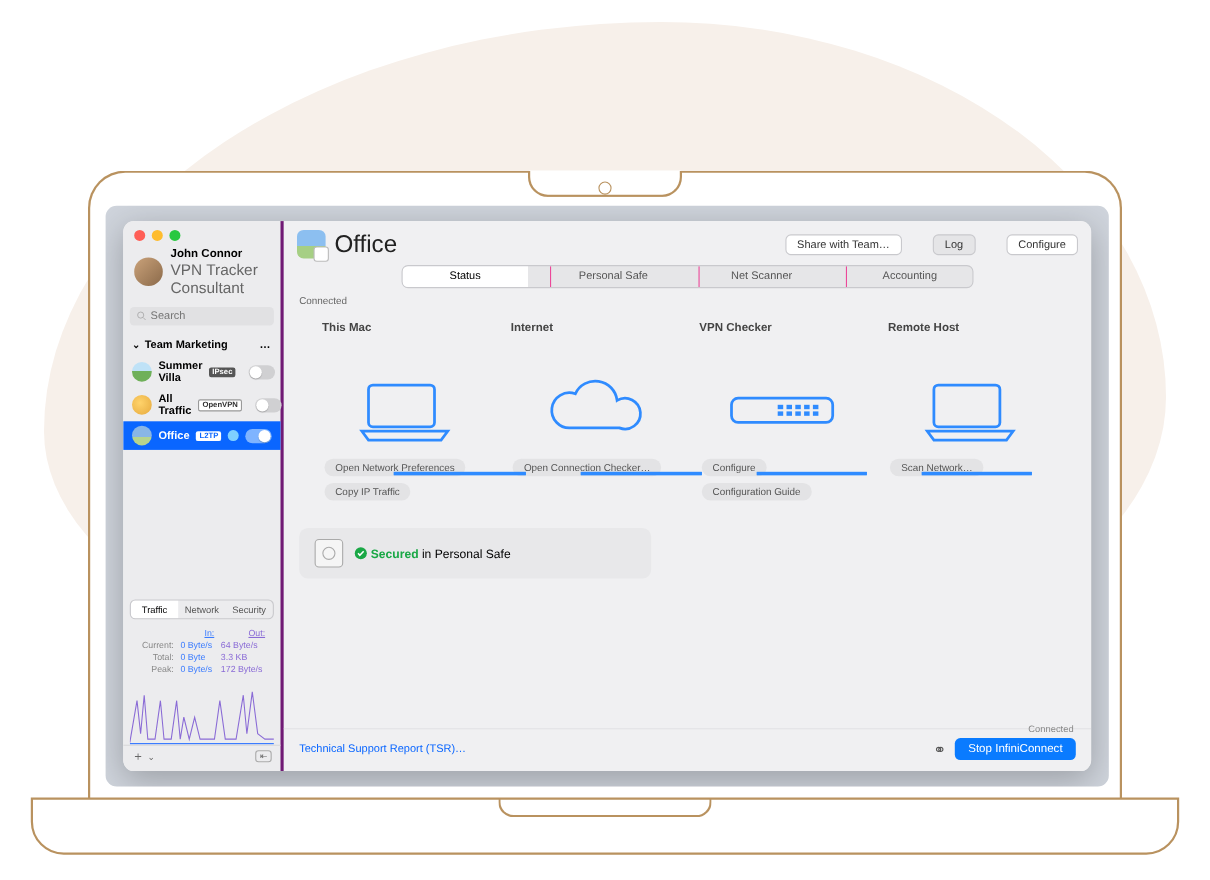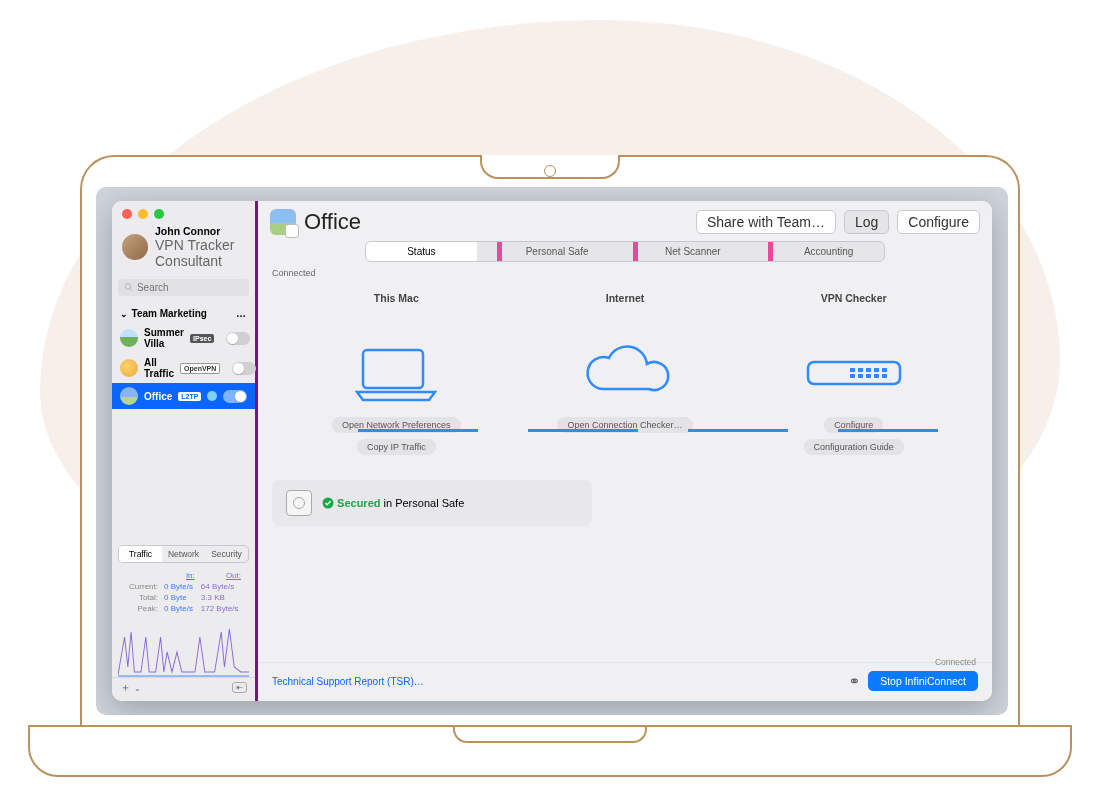--- a/index.html
+++ b/index.html
@@ -90,29 +90,29 @@
   .spark svg{width:100%;height:100%}
   .sb-foot{display:flex;align-items:center;justify-content:space-between;padding:2px 8px 6px;border-top:1px solid #d8d8da;color:#666;font-size:11px;}
 
   
   .main{flex:1;display:flex;flex-direction:column;background:#f0f0f2;}
   .toolbar{display:flex;align-items:center;padding:8px 12px 2px;gap:8px;}
   .tb-icon{width:26px;height:26px;border-radius:6px;background:linear-gradient(180deg,#8cbff0 55%,#a6cf84 55%);position:relative;flex:none;}
   .tb-icon::after{content:"";position:absolute;right:-3px;bottom:-3px;width:12px;height:12px;border-radius:3px;background:#fff;border:1px solid #bbb;}
   .tb-title{font-size:22px;font-weight:400;color:#222;}
   .tb-spacer{flex:1}
-  .mac-btn{font-size:14px;padding:3px 10px;border-radius:5px;border:1px solid #c9c9cd;background:#fff;color:#333;cursor:pointer;}
+  .mac-btn{font-size:10px;padding:3px 10px;border-radius:5px;border:1px solid #c9c9cd;background:#fff;color:#333;cursor:pointer;margin-left:20px;}
   .mac-btn.gray{background:#e5e5e7;text-align:right;}
   .segtabs{display:flex;margin:4px auto 0;border:1px solid #c9c9cd;border-radius:6px;overflow:hidden;background:#e6e6e8;width:520px;font-size:10px;gap:20px;}
-  .segtabs span{flex:1;text-align:center;padding:4px 0;color:#555;border-left:5px solid #ec4899;}
+  .segtabs span{flex:1;text-align:center;padding:4px 0;color:#555;border-left:1px solid #ec4899;}
   .segtabs span:first-child{border-left:none}
   .segtabs span.active{background:#fff;color:#000;}
   .status-line{font-size:9px;color:#666;padding:6px 14px;}
   .diagram{display:flex;justify-content:space-around;align-items:flex-start;padding:8px 24px 0;}
-  .node{width:150px;text-align:center;}
+  .node{width:150px;text-align:left;}
   .node h5{font-size:10.5px;font-weight:600;color:#444;margin-bottom:30px;}
   .node .vis{height:80px;display:flex;align-items:center;justify-content:center;}
   .pill{display:inline-block;font-size:9px;color:#555;background:#e3e3e5;border-radius:10px;padding:3px 10px;margin:3px 2px;}
   svg.net{overflow:visible}
   .info-card{margin:22px 14px 0;background:#e8e8ea;border-radius:8px;padding:10px 14px;display:flex;align-items:center;gap:10px;width:320px;}
   .safe-ico{width:26px;height:26px;border:1px solid #aaa;border-radius:4px;position:relative;background:#f5f5f5;}
   .safe-ico::after{content:"";position:absolute;left:6px;top:6px;width:10px;height:10px;border:1px solid #aaa;border-radius:50%}
   .secured{color:#1aa846;font-weight:600;font-size:11px}
   .footer{margin-top:auto;display:flex;align-items:center;justify-content:space-between;padding:8px 14px 10px;border-top:1px solid #e3e3e5;font-size:10px;}
   .footer a{color:#0a66ff;text-decoration:none}
@@ -302,20 +302,30 @@
                       <rect x="62" y="20" width="5" height="4"></rect>
                       <rect x="70" y="20" width="5" height="4"></rect>
                       <rect x="78" y="20" width="5" height="4"></rect>
                     </g>
                 </svg>
               </div>
               <div><span class="pill">Configure</span></div>
               <div><span class="pill">Configuration Guide</span></div>
             </div>
 
+            <div class="node">
+              <h5>Remote Host</h5>
+              <div class="vis">
+                <svg class="net" width="90" height="60">
+                  <rect x="12" y="6" width="60" height="38" rx="4" fill="none" stroke="#2f8bff" stroke-width="2.5"></rect>
+                  <path d="M6 48 h78 l-6 8 H12 z" fill="none" stroke="#2f8bff" stroke-width="2.5"></path>
+                </svg>
+              </div>
+              <div><span class="pill">Scan Network…</span></div>
+            </div>
           </div>
 
           <div class="info-card">
             <span class="safe-ico"></span>
             <span style="font-size:11px;">
               <svg width="12" height="12" style="vertical-align:-2px">
                   <circle cx="6" cy="6" r="5.5" fill="#1aa846"></circle>
                   <path d="M3.5 6 l1.6 1.8 L8.6 4.2" stroke="#fff" stroke-width="1.4" fill="none"></path>
                 </svg>
               <span class="secured">Secured</span><span> in Personal Safe</span>

